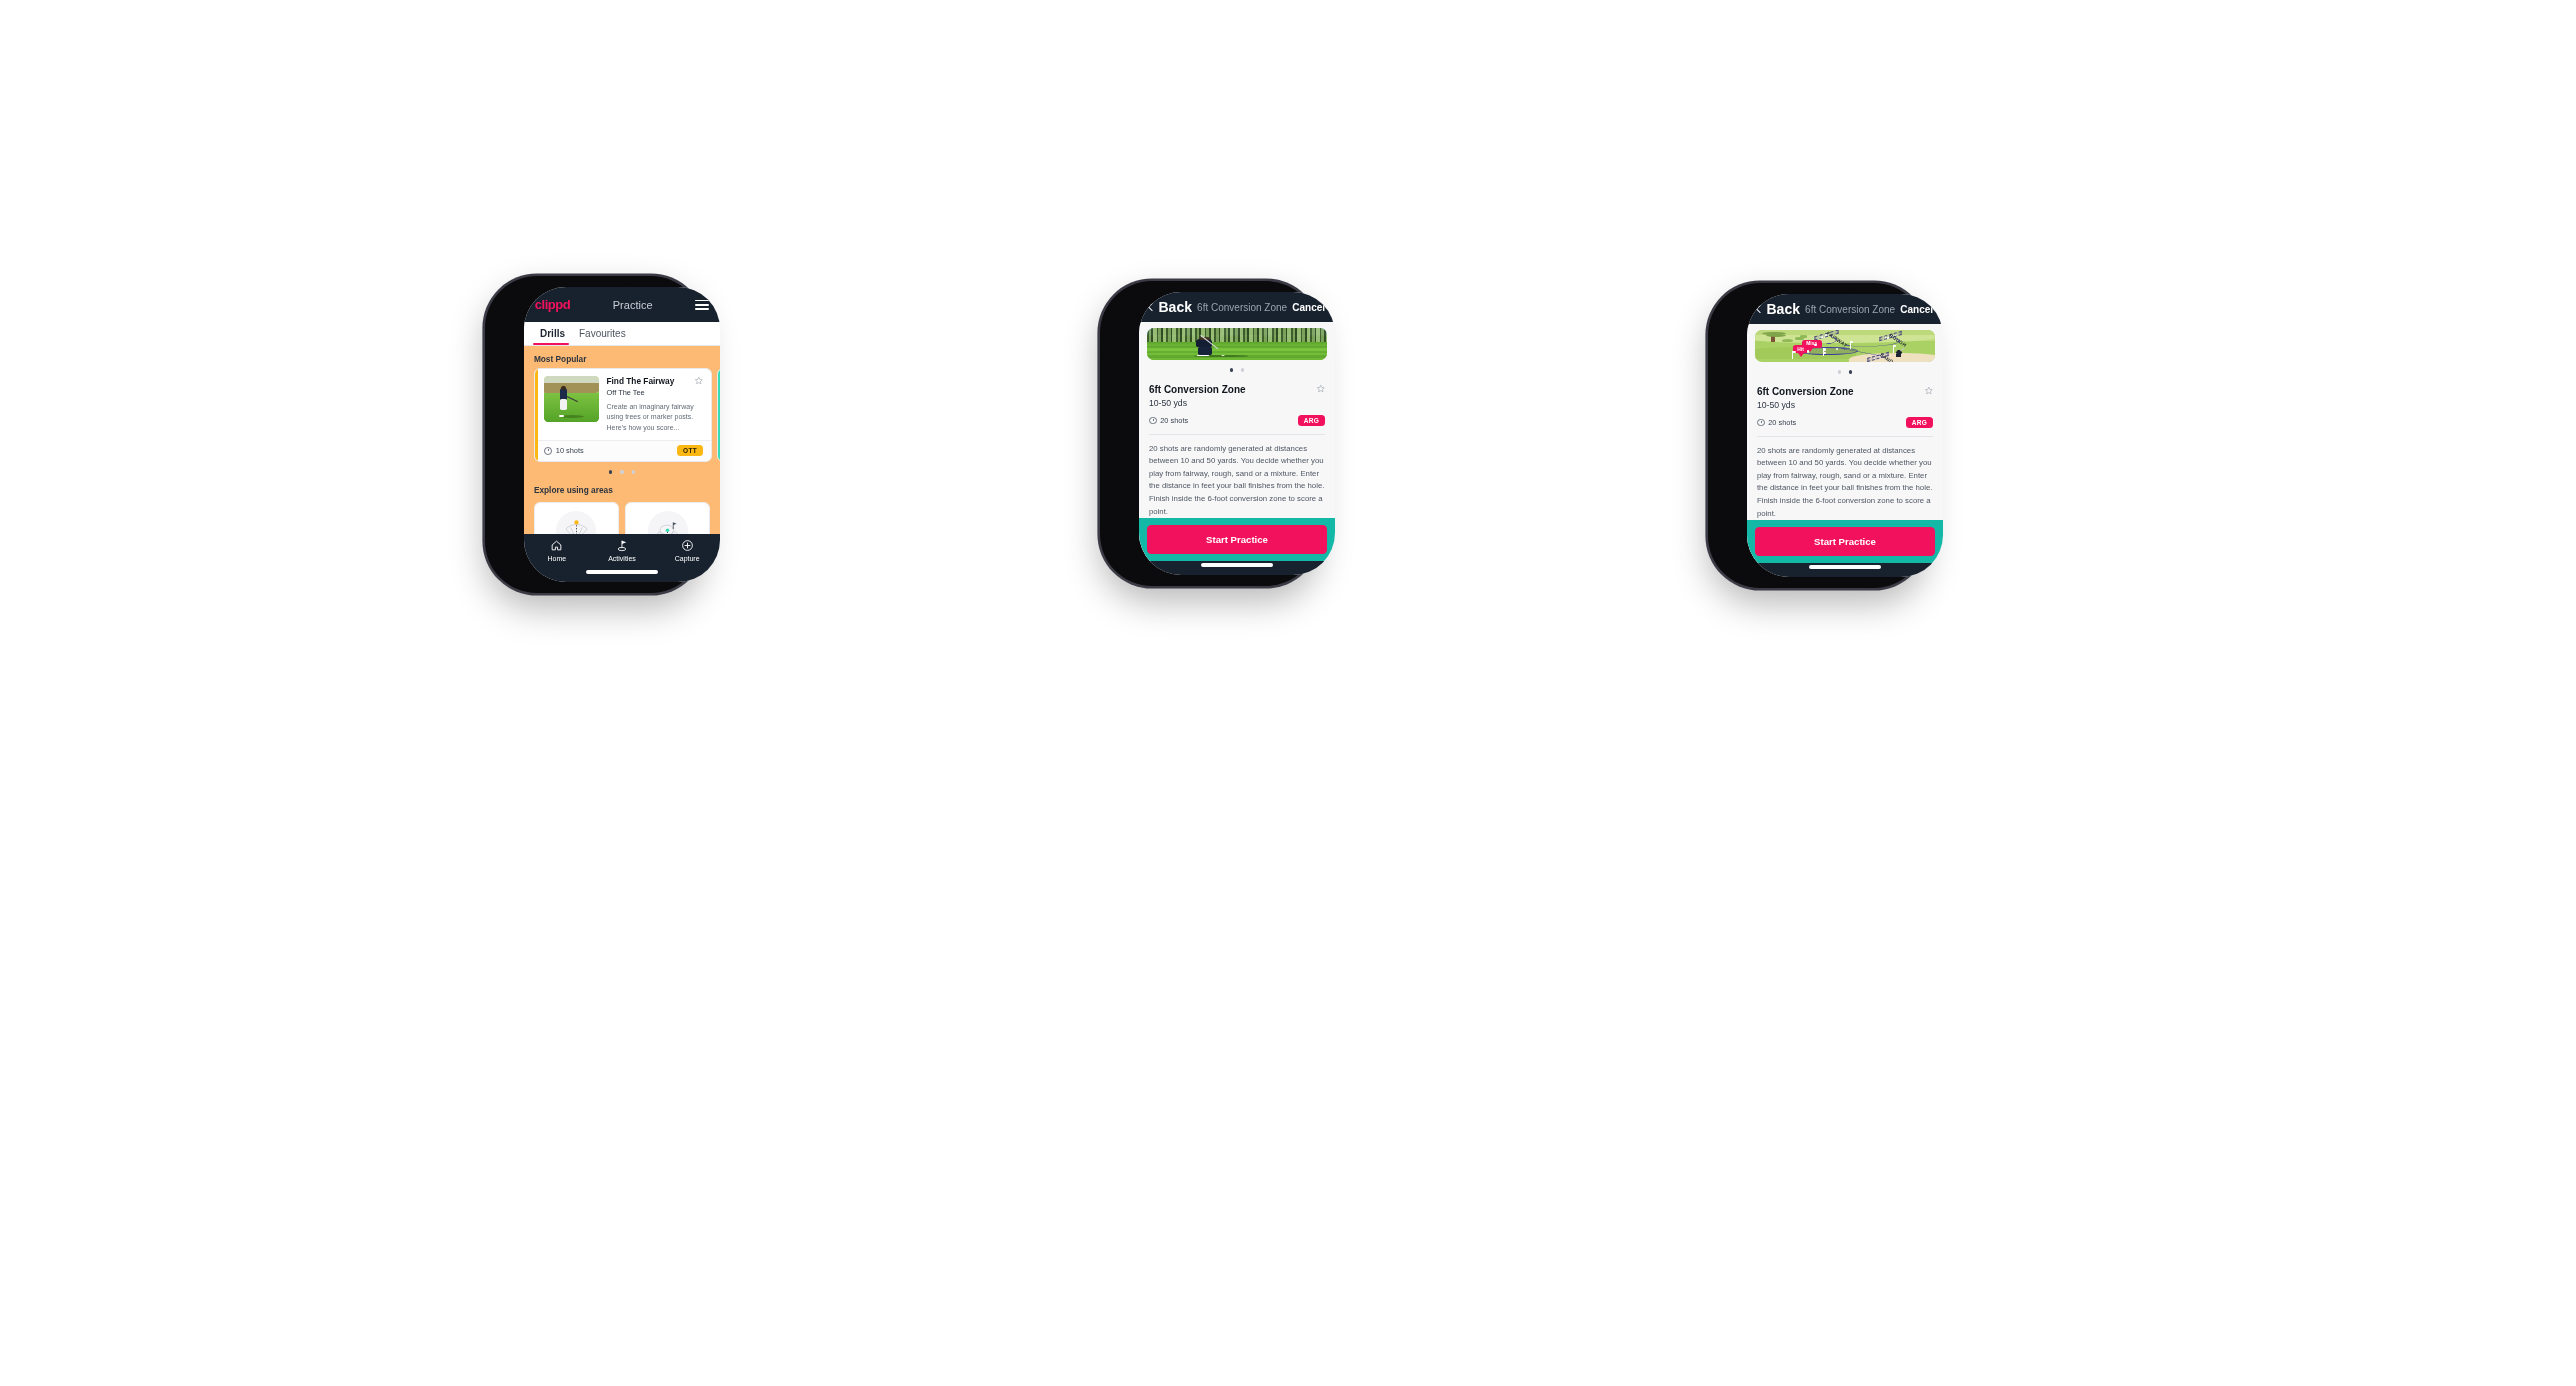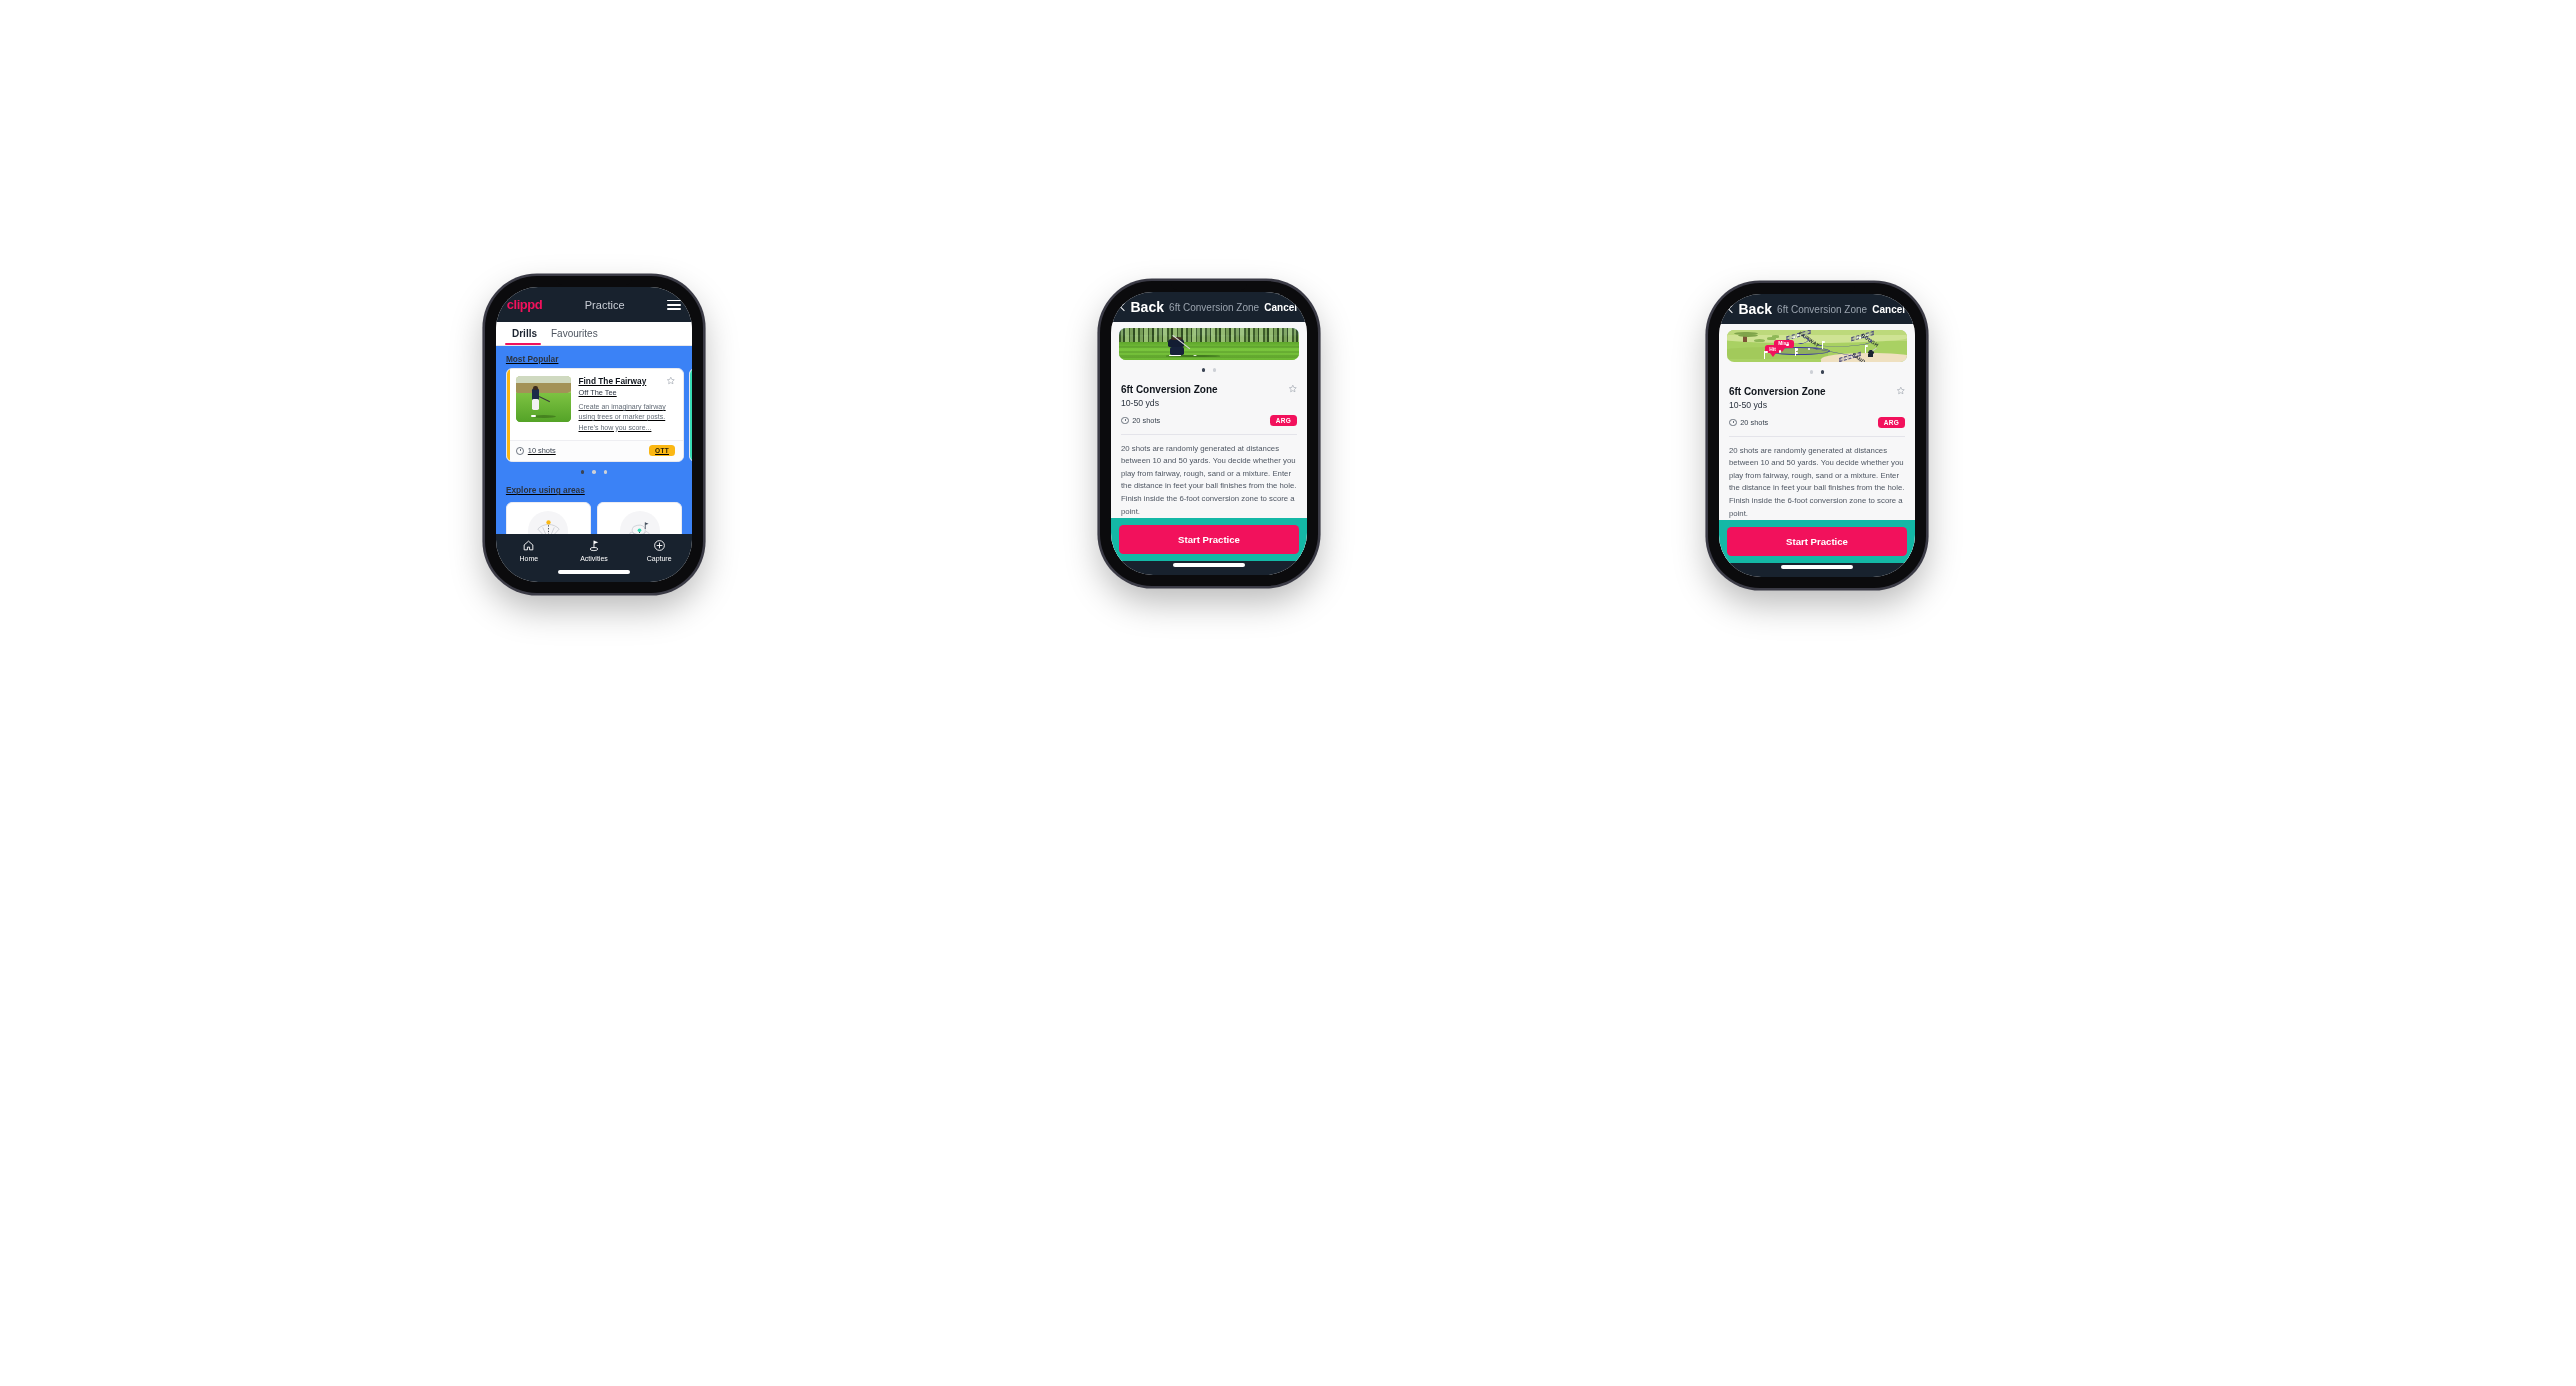--- a/index.html
+++ b/index.html
@@ -11,21 +11,21 @@
   }
   .stage { position: relative; width: 2576px; height: 1387px; background: #ffffff; }
 
   
   .phone { position: absolute; border-radius: 52px; background: #0b0b0d;
            box-shadow: 0 0 0 2.6px #3b3b46, 0 15.7px 35px rgba(0,0,0,.28); padding: 11.3px; }
   .phone.p1 { left: 485px; top: 276px; width: 218px; height: 317px; }
   .phone.p2 { left: 1100px; top: 281px; width: 218px; height: 305px; }
   .phone.p3 { left: 1708px; top: 283px; width: 218px; height: 305px; }
   .screen { position: relative; width: 100%; height: 100%; border-radius: 42px;
-            overflow: hidden; background: #f7f7f8; display: flex; flex-direction: column; }
+            overflow: hidden; background: #f7f7f8; display: flex; flex-direction: column; margin-left: 28px; }
   .notch { position: absolute; left: 50%; transform: translateX(-50%); top: 2.6px;
            width: 75px; height: 6.1px; background: #0b0b0d; border-radius: 0 0 7.8px 7.8px; z-index: 30; }
   .homebar { height: 14px; background: #18222e; display: flex; align-items: flex-start;
              justify-content: center; padding-top: 2.6px; flex: 0 0 auto; }
   .homebar i { display: block; width: 72px; height: 3.5px; background: #fff; border-radius: 2.6px; }
 
   
   .appbar { background: #18222e; height: 35px; flex: 0 0 auto;
             display: flex; align-items: center; padding: 0 10.5px; gap: 7px; }
   .logo { color: #f2115c; font-size: 13px; font-weight: 700; letter-spacing: -0.5px; }
@@ -43,21 +43,21 @@
 
   
   .tabs { background: #fff; height: 23.5px; flex: 0 0 auto; display: flex; align-items: stretch;
           padding: 0 8.7px; border-bottom: 0.9px solid #e8e8ec; }
   .tab { display: flex; align-items: center; font-size: 10px; color: #4e5560; padding: 0 7px; position: relative; cursor: pointer; }
   .tab.active { color: #1b2430; font-weight: 600; }
   .tab.active::after { content: ""; position: absolute; left: 0; right: 3.5px; bottom: 0; height: 2.1px;
                        background: #f2115c; border-radius: 1.7px; }
 
   
-  .body { flex: 1 1 auto; overflow: hidden; background: #3b82f6; text-decoration: underline; }
+  .body { flex: 1 1 auto; overflow: hidden; background: #fdba74; }
   .section-title { font-size: 8.3px; color: #2c3440; font-weight: 600; padding: 7.8px 9.6px 4.4px; }
 
   
   .carousel { display: flex; gap: 5.2px; padding: 0 0 0 9.6px; }
   .drill-card { position: relative; width: 178px; flex: 0 0 178px; background: #fff;
                 border: 0.9px solid #e9e9ee; border-radius: 6.1px; overflow: hidden; }
   .drill-card .accent { position: absolute; left: 0; top: 0; bottom: 0; width: 3.1px; background: #fbb713; }
   .drill-card.next { flex: 0 0 17.4px; width: 17.4px; }
   .drill-card.next .accent { background: #38dcb4; }
   .drill-top { display: flex; gap: 7px; padding: 7px 7px 7px 9.6px; }

